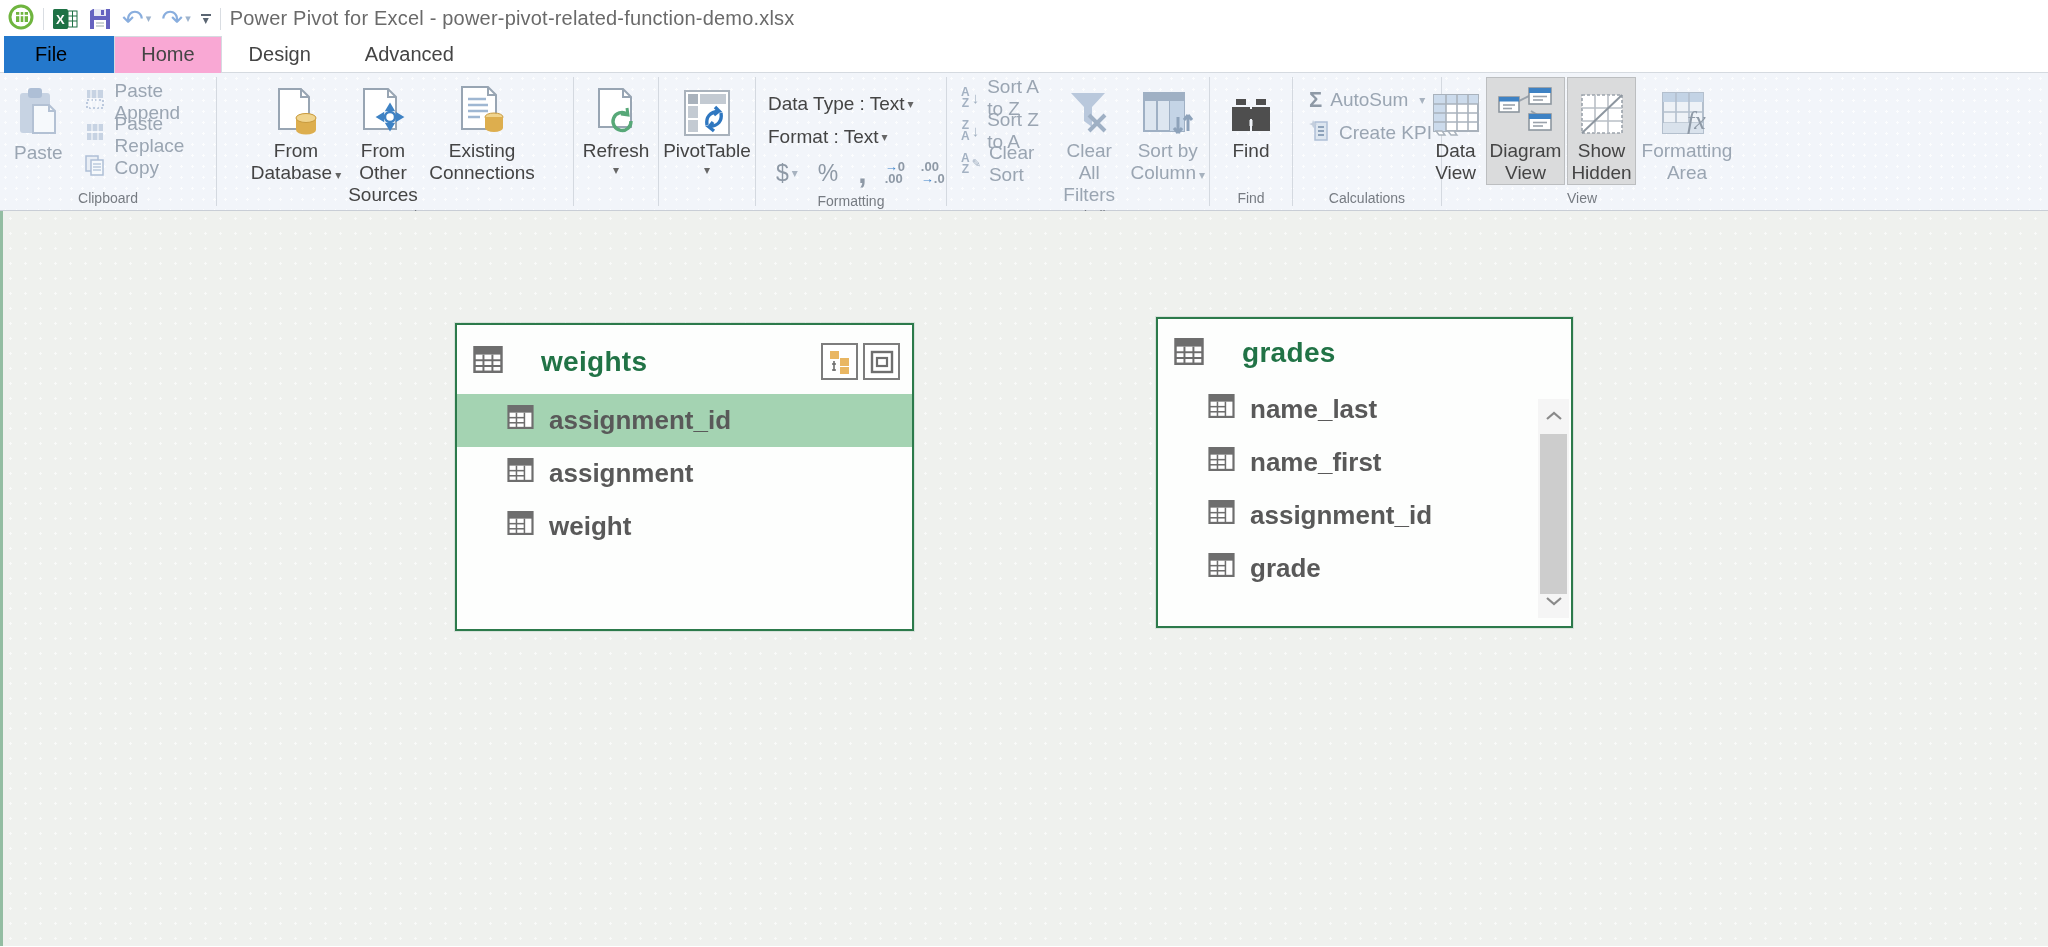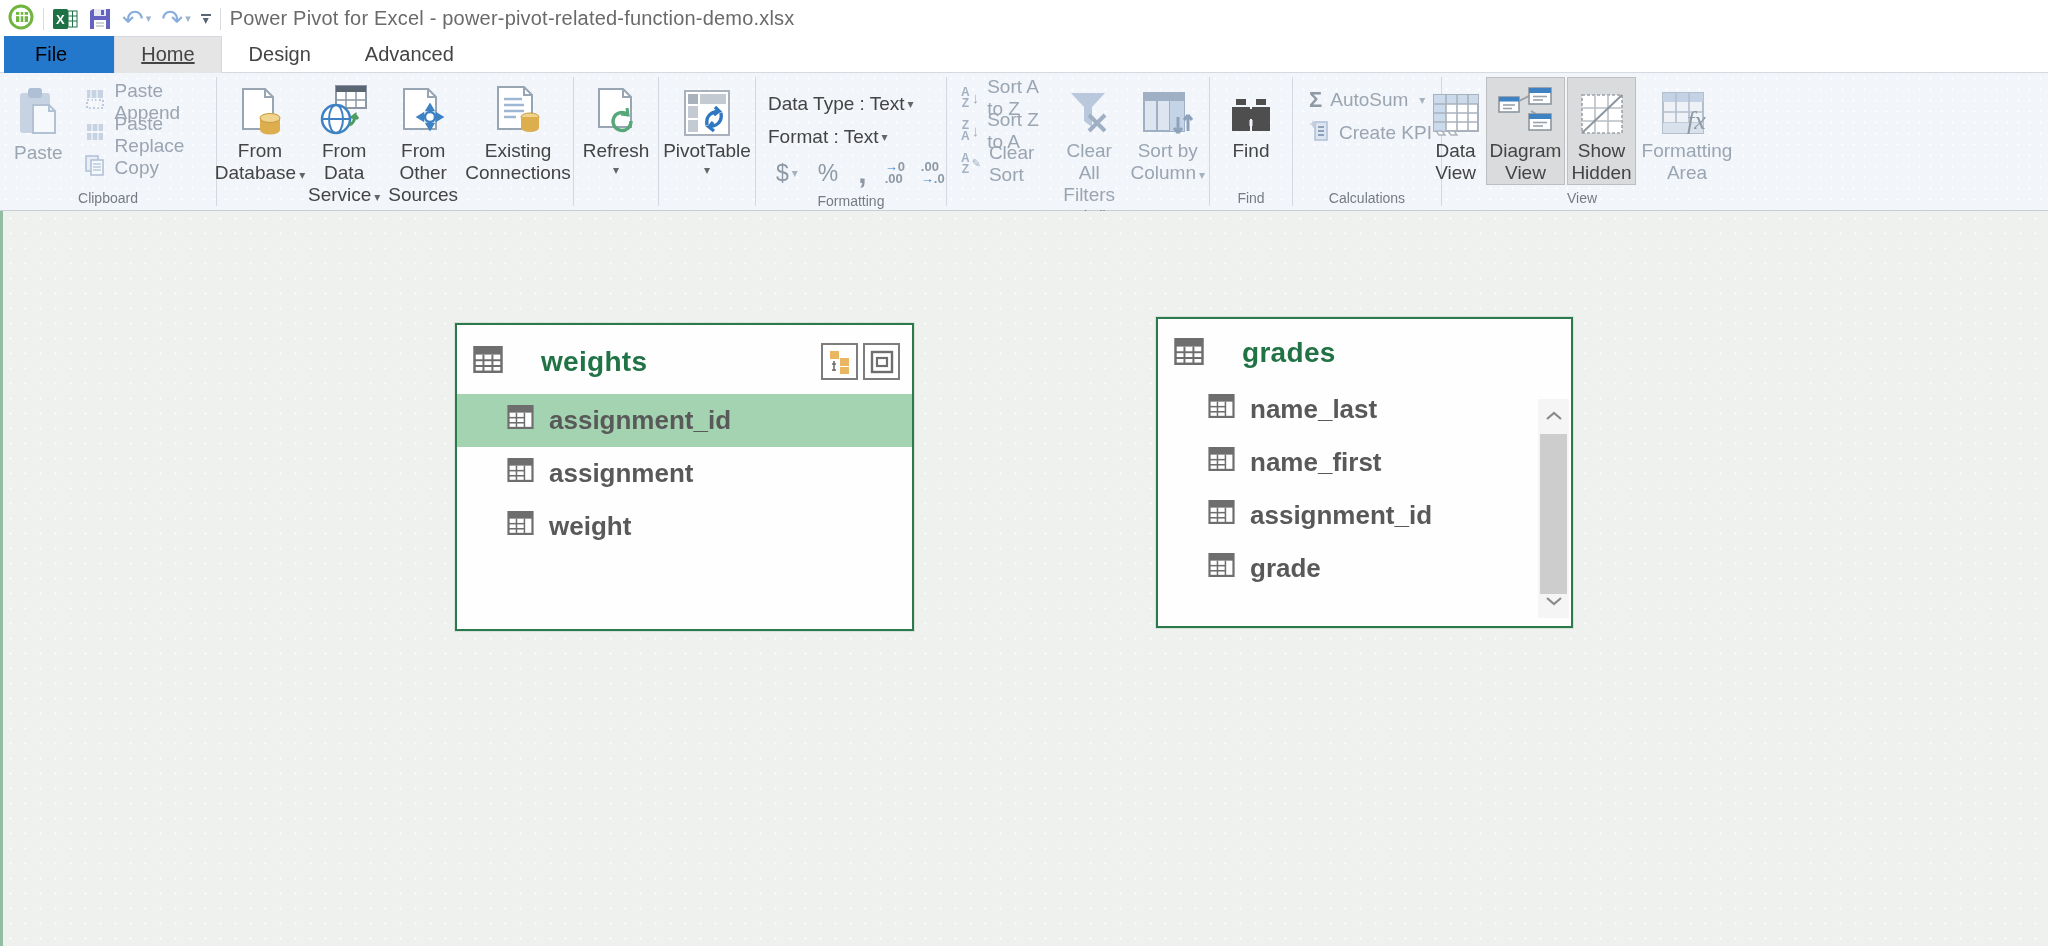--- a/index.html
+++ b/index.html
@@ -19,21 +19,21 @@
   .qat-custom { display:flex; flex-direction:column; align-items:center; line-height:5px; color:#5a6572; }
   .qat-custom .bar { width:10px; height:2px; background:#5a6572; margin-bottom:2px; }
   .qat-custom .car { font-size:12px; }
   .win-title { color:#6a6a6a; font-size:20px; letter-spacing:.2px; white-space:nowrap; }
   .undo-glyph { font-size:26px; color:#89aede; line-height:20px; }
 
   
   .tabstrip { height:36px; display:flex; align-items:flex-end; background:#fff; border-bottom:1px solid #d5dae0; padding-left:4px; }
   .tab { font-size:20px; color:#444; padding:6px 26px 7px 26px; cursor:default; border:1px solid transparent; border-bottom:none; margin-bottom:-1px; }
   .tab.file { background:#2478cc; color:#000000; padding:6px 46px 7px 30px; }
-  .tab.active { background:#e5e5e5; border-color:#d5dae0;text-decoration:underline; }
+  .tab.active { background:#f9a8d4; border-color:#d5dae0; }
 
   
   .ribbon {
     height:138px; background:#f2f5fa;
     background-image: radial-gradient(rgba(255,255,255,.8) 1px, rgba(0,0,0,0) 1.3px);
     background-size:11px 11px;
     display:flex; align-items:stretch;
     border-bottom:1px solid #c9ced6;
   }
   .rgroup { display:flex; flex-direction:column; padding-top:4px; }
@@ -216,36 +216,20 @@
             <svg width="46" height="50" viewBox="0 0 46 50">
                 <path d="M6 2 h22 l8 8 v32 h-30 z" fill="#fff" stroke="#98a5b3" stroke-width="2"></path>
                 <path d="M28 2 v8 h8" fill="none" stroke="#98a5b3" stroke-width="2"></path>
                 <ellipse cx="33" cy="31" rx="10" ry="4.5" fill="#eac573"></ellipse>
                 <path d="M23 31 v12 a10 4.5 0 0 0 20 0 v-12" fill="#ddae4e"></path>
                 <ellipse cx="33" cy="31" rx="10" ry="4.5" fill="#f0d48e" stroke="#c89a3e" stroke-width="1"></ellipse>
               </svg>
           </span>
           <span class="lbl"><span>From Database</span><span class="caret">▾</span></span>
         </div>
-        <div class="bigbtn" style="width:88px">
-          <span class="ic">
-            <svg width="50" height="52" viewBox="0 0 50 52">
-                <rect x="17" y="1" width="30" height="22" fill="#fff" stroke="#8b97a5" stroke-width="2"></rect>
-                <rect x="17" y="1" width="30" height="6" fill="#5a6672"></rect>
-                <line x1="27" y1="7" x2="27" y2="23" stroke="#8b97a5" stroke-width="1.5"></line>
-                <line x1="37" y1="7" x2="37" y2="23" stroke="#8b97a5" stroke-width="1.5"></line>
-                <line x1="17" y1="15" x2="47" y2="15" stroke="#8b97a5" stroke-width="1.5"></line>
-                <circle cx="17" cy="34" r="14" fill="#fff" stroke="#3e82c4" stroke-width="2.5"></circle>
-                <ellipse cx="17" cy="34" rx="7" ry="14" fill="none" stroke="#3e82c4" stroke-width="2"></ellipse>
-                <line x1="3" y1="34" x2="31" y2="34" stroke="#3e82c4" stroke-width="2"></line>
-                <path d="M30 40 q6 -2 6 -10 l-4 3 m4 -3 l3 4" fill="none" stroke="#4b9e5f" stroke-width="3"></path>
-              </svg>
-          </span>
-          <span class="lbl"><span>From Data Service</span><span class="caret">▾</span></span>
-        </div>
         <div class="bigbtn" style="width:86px">
           <span class="ic">
             <svg width="46" height="50" viewBox="0 0 46 50">
                 <path d="M4 2 h24 l8 8 v32 h-32 z" fill="#fff" stroke="#98a5b3" stroke-width="2"></path>
                 <path d="M28 2 v8 h8" fill="none" stroke="#98a5b3" stroke-width="2"></path>
                 <g stroke="#3e82c4" stroke-width="2.5" fill="#fff">
                   <circle cx="30" cy="30" r="5"></circle>
                   <path d="M30 18 l3 5 h-6 z" fill="#3e82c4"></path>
                   <path d="M30 42 l3 -5 h-6 z" fill="#3e82c4"></path>
                   <path d="M18 30 l5 -3 v6 z" fill="#3e82c4"></path>

